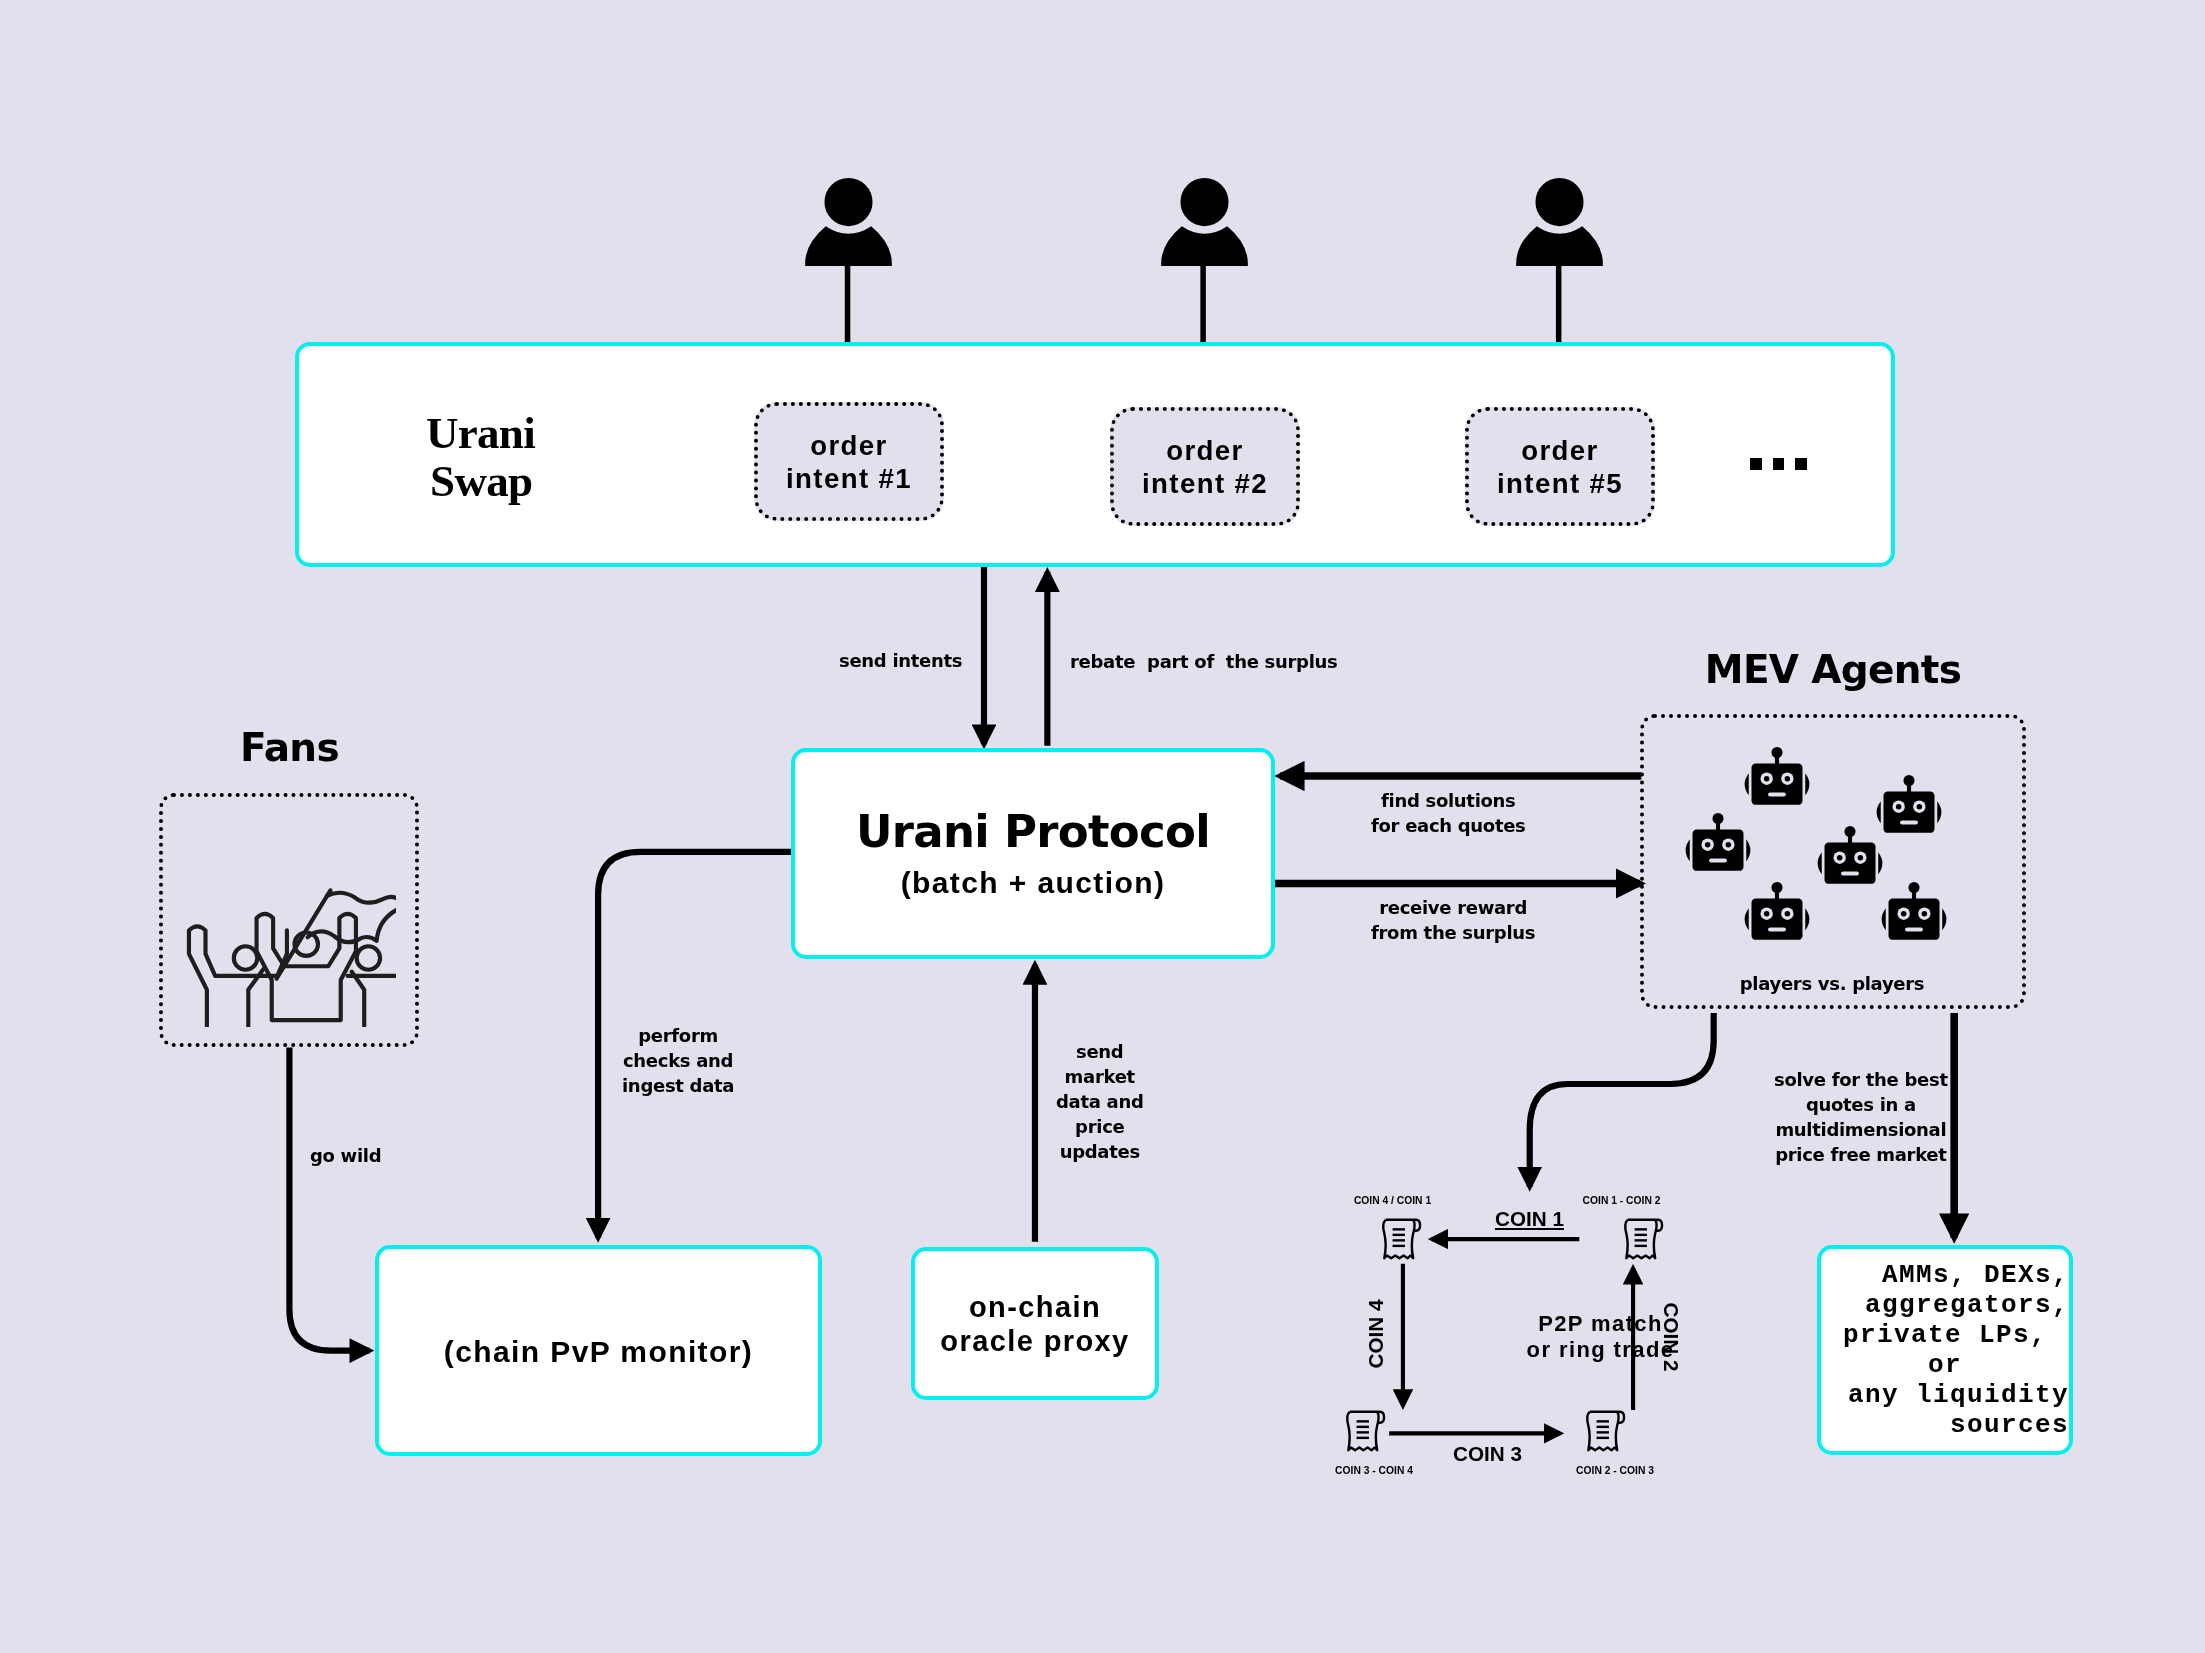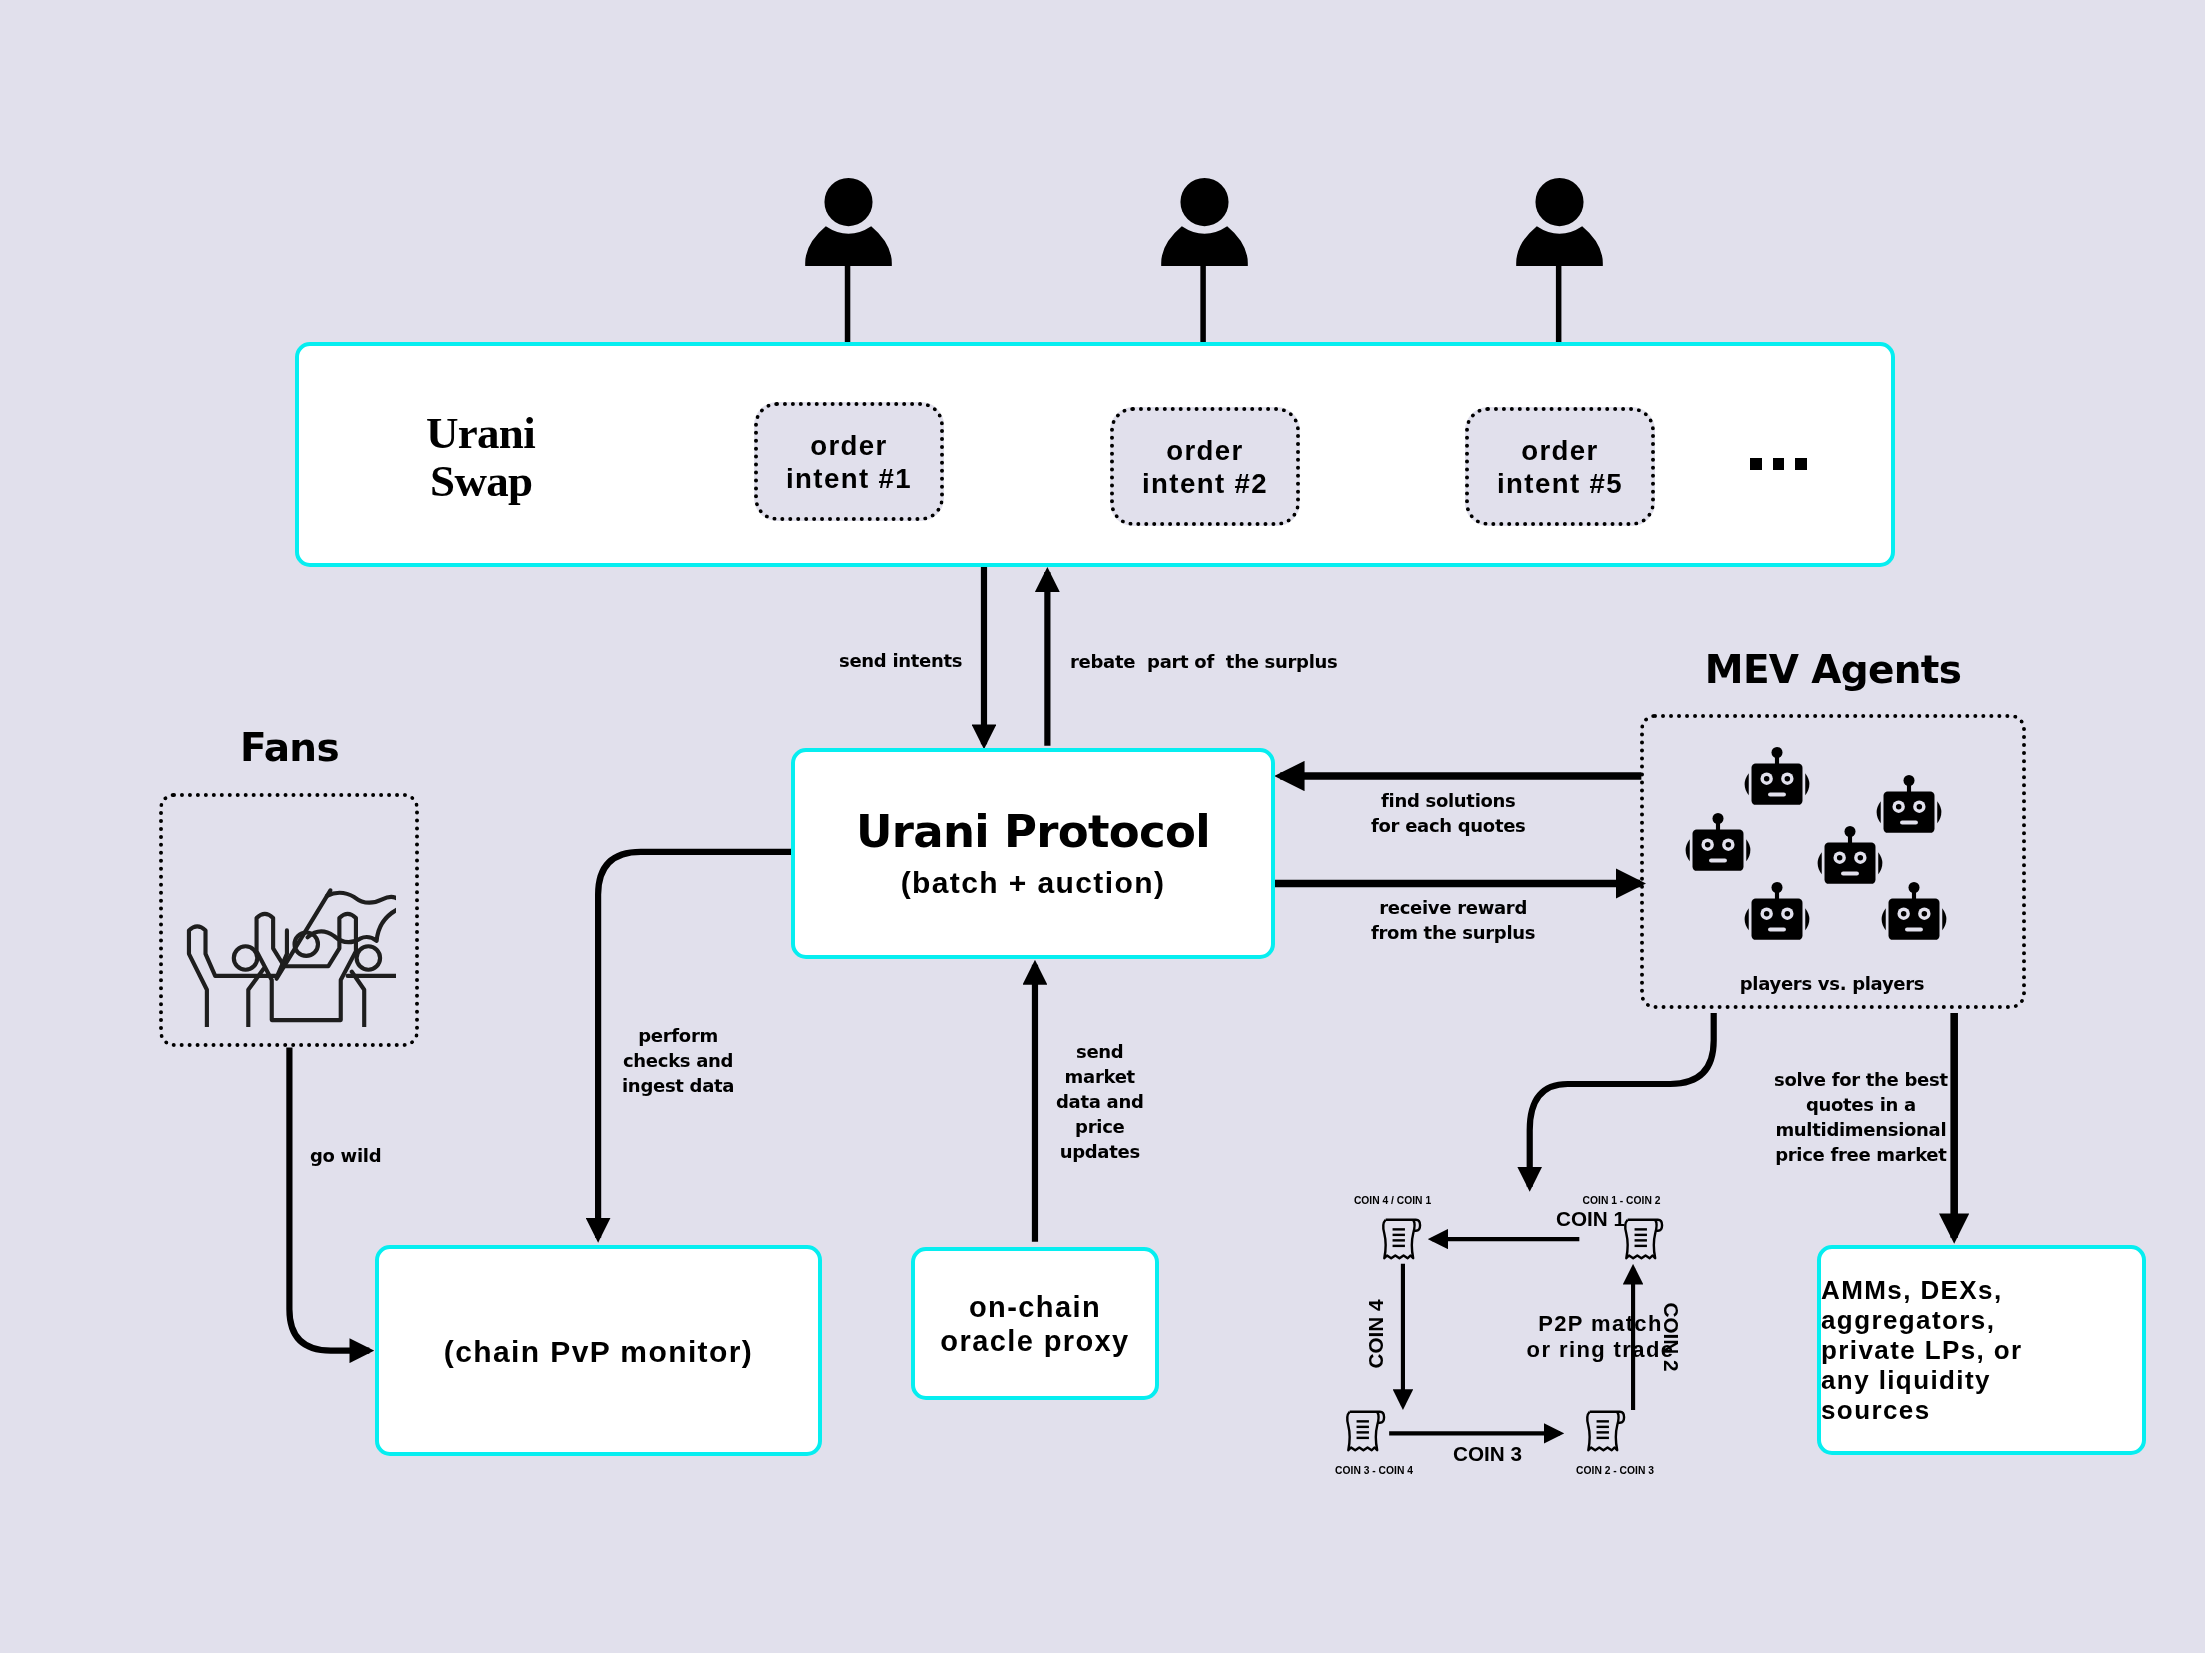--- a/index.html
+++ b/index.html
@@ -267,35 +267,35 @@
 
 <div class="box-cyan" style="left:375px;top:1245px;width:447px;height:211px;display:flex;flex-direction:column;align-items:center;justify-content:center;">
   <div style="font-weight:bold;font-size:30px;line-height:39px;letter-spacing:1.4px;margin-top:2.8px;">(chain PvP monitor)</div>
 </div>
 
 <div class="box-cyan" style="left:911px;top:1247px;width:248px;height:153px;display:flex;flex-direction:column;align-items:center;justify-content:center;font-weight:bold;font-size:29px;line-height:34px;letter-spacing:1.4px;">
   <div>on-chain</div>
   <div>oracle proxy</div>
 </div>
 
-<div class="box-cyan" style="left:1817px;top:1245px;width:329px;height:210px;display:flex;flex-direction:column;align-items:flex-start;justify-content:center;font-weight:bold;font-size:26px;line-height:30px;letter-spacing:1.4px;text-align:center;">
+<div class="box-cyan" style="left:1817px;top:1245px;width:256px;height:210px;display:flex;flex-direction:column;align-items:flex-end;justify-content:center;font-weight:bold;font-size:26px;line-height:30px;letter-spacing:1.4px;text-align:center;font-family:Liberation Mono, monospace;">
   <div>AMMs, DEXs,</div>
   <div>aggregators,</div>
   <div>private LPs, or</div>
   <div>any liquidity</div>
   <div>sources</div>
 </div>
 
 <div>
   <div class="coinlabel coin-small center-text" style="left:1351px;top:1195px;width:83px;">COIN 4 / COIN 1</div>
   <div class="coinlabel coin-small center-text" style="left:1580px;top:1195px;width:83px;">COIN 1 - COIN 2</div>
   <div class="coinlabel coin-small center-text" style="left:1312px;top:1465px;width:124px;">COIN 3 - COIN 4</div>
   <div class="coinlabel coin-small center-text" style="left:1553px;top:1465px;width:124px;">COIN 2 - COIN 3</div>
 
-  <div class="coinlabel coin-big" style="left:1556px;top:1207px;">COIN 1</div>
+  <div class="coinlabel coin-big" style="left:1495px;top:1207px;text-decoration:underline;">COIN 1</div>
   <div class="coinlabel coin-big" style="left:1453px;top:1442px;">COIN 3</div>
   <div class="coinlabel coin-big" style="left:1342px;top:1322px;transform:rotate(-90deg);transform-origin:center;">COIN 4</div>
   <div class="coinlabel coin-big" style="left:1637px;top:1325px;transform:rotate(90deg);transform-origin:center;">COIN 2</div>
 
   <div class="coinlabel center-text wide" style="left:1511px;top:1311px;width:179px;font-size:22px;line-height:26px;">
     <div>P2P match</div>
     <div>or ring trade</div>
   </div>
 
   <div class="abs receipt" style="left:1380px;top:1217px;"><svg width="43" height="44" viewBox="0 0 62 64">

